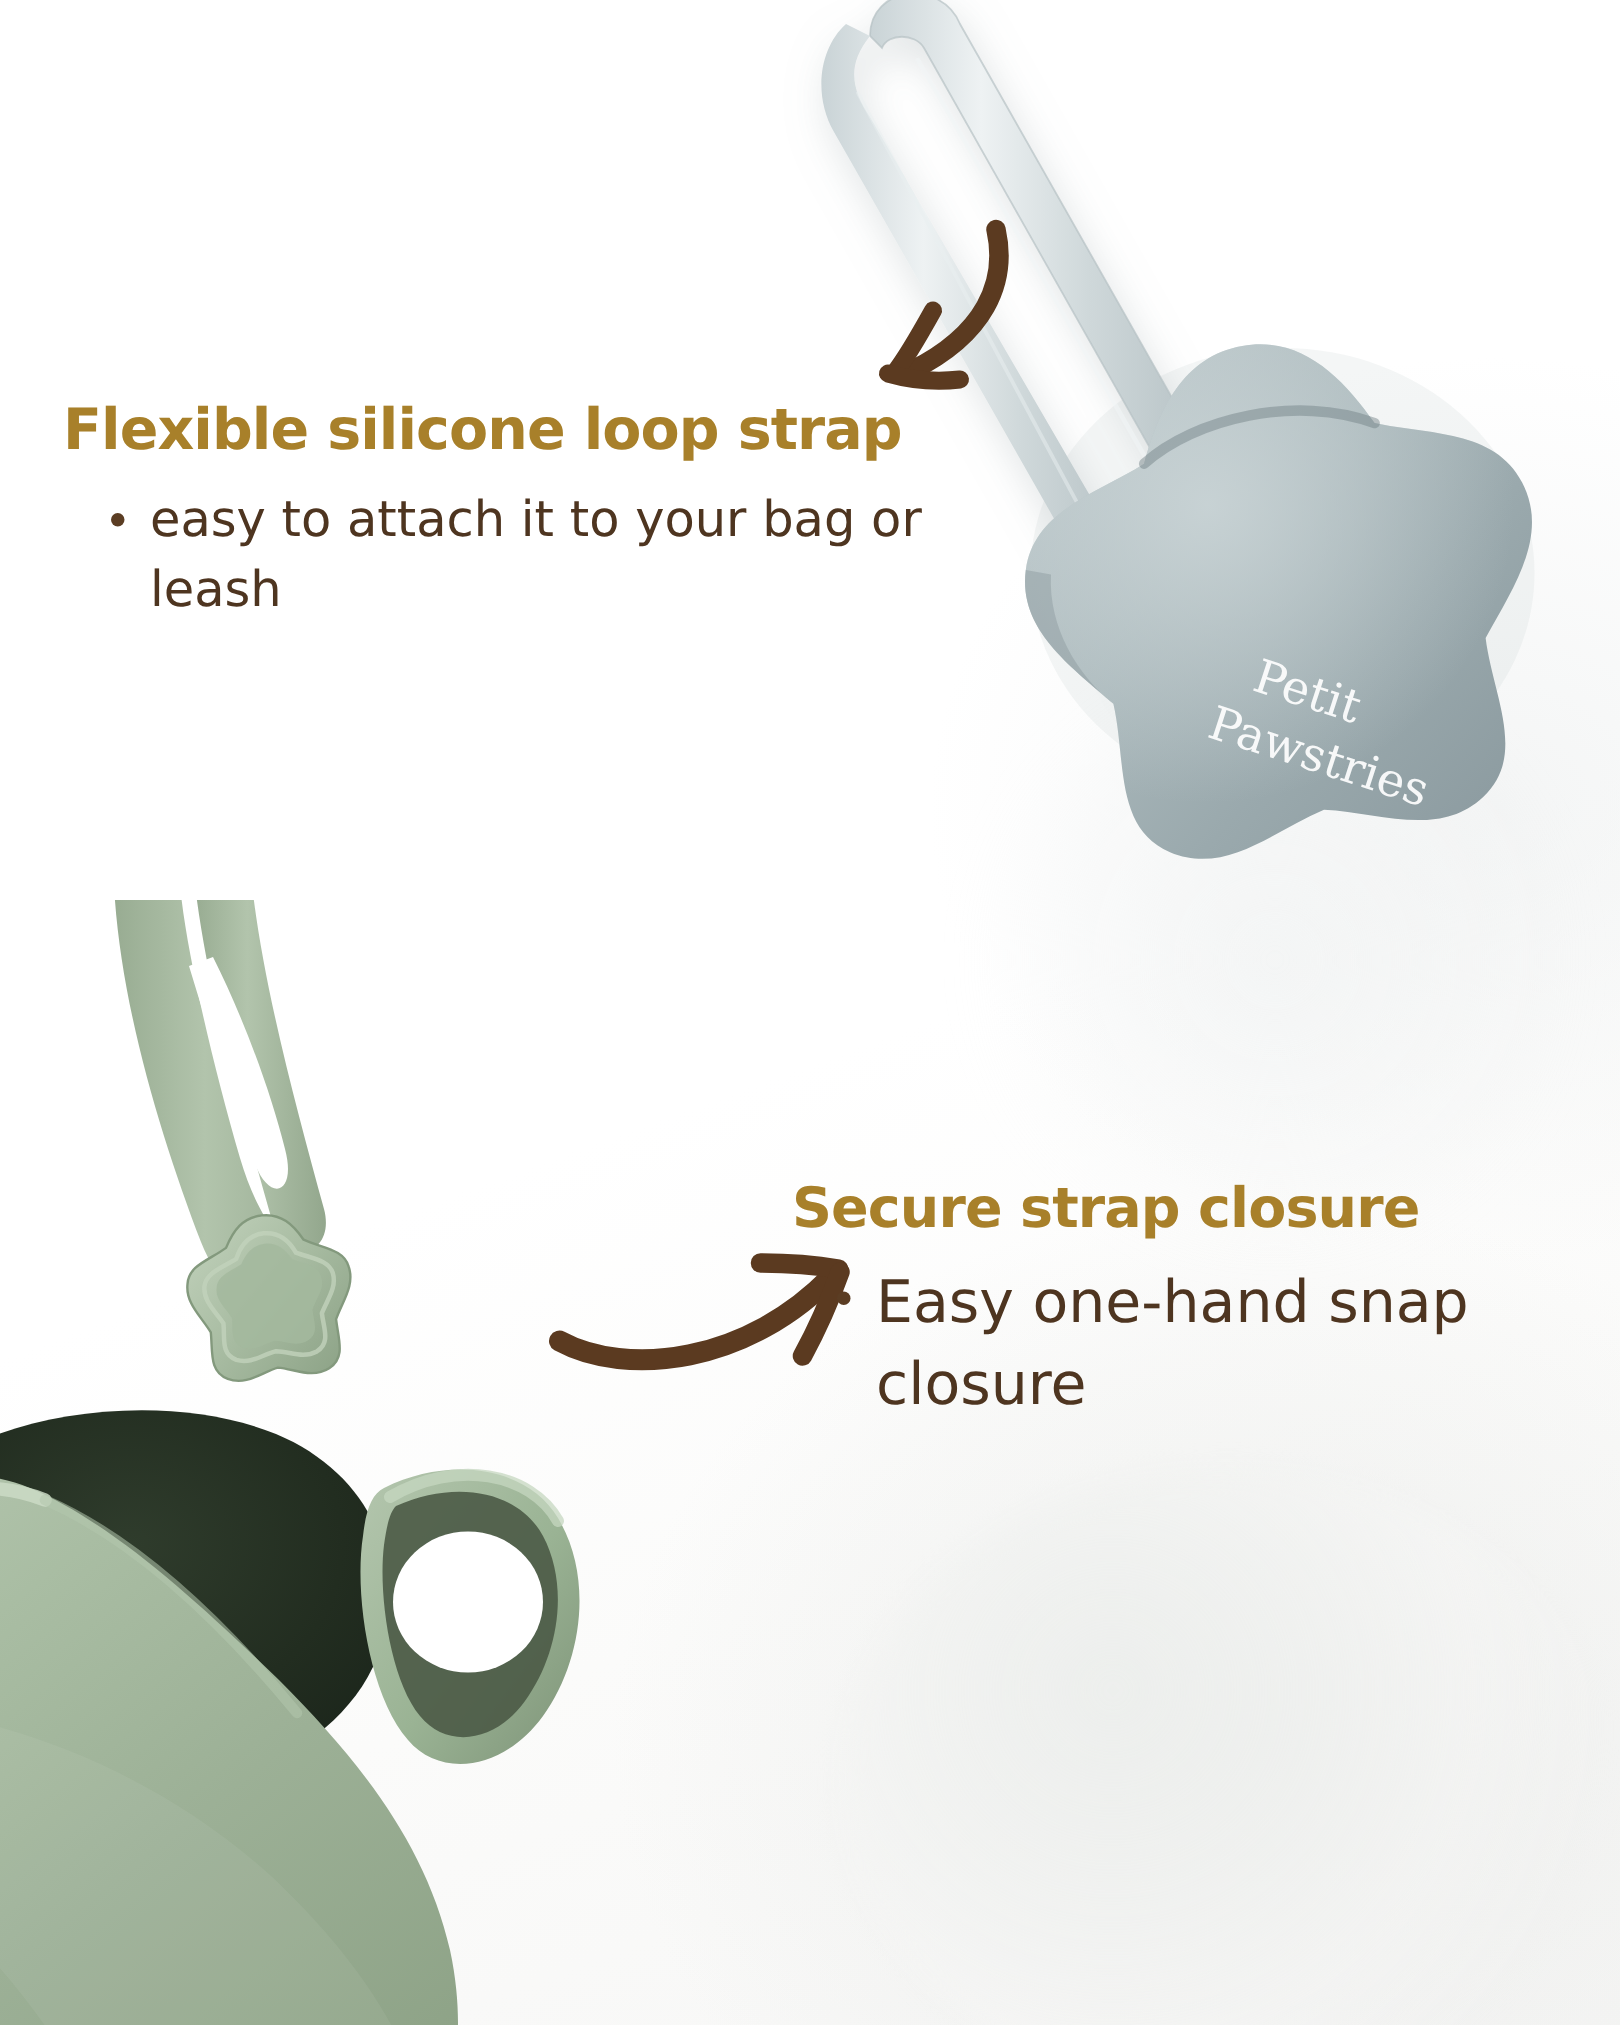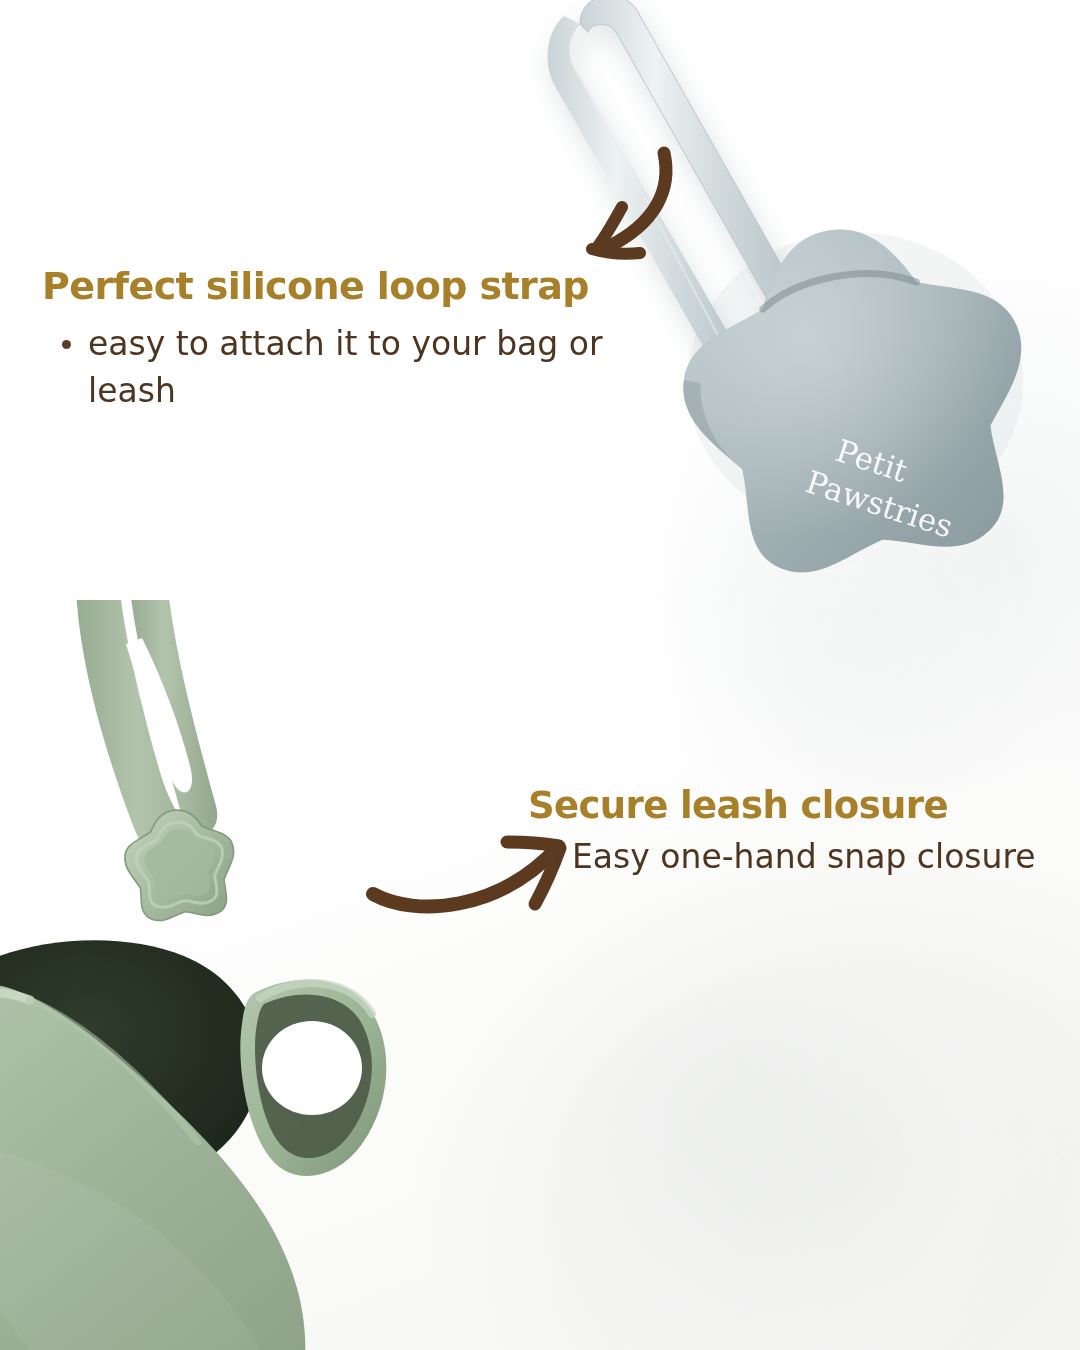--- a/index.html
+++ b/index.html
@@ -72,21 +72,21 @@
     margin: 0 0 14px 0;
     white-space: nowrap;
   }
   .block-button .feat-head {
     font-size: 37px;
     margin-bottom: 8px;
   }
 
   .feat-list {
     list-style: none;
-    margin: 4px;
+    margin: 16px;
     padding: 0;
   }
   .feat-item {
     position: relative;
     padding-left: 42px;
     font-family: "DejaVu Sans", sans-serif;
     font-weight: 400;
     font-size: 33px;
     line-height: 1.42;
     color: #4E3520;
@@ -96,21 +96,21 @@
     content: "";
     position: absolute;
     left: 16px;
     top: 19px;
     width: 9px; height: 9px;
     border-radius: 50%;
     background: #5B3D23;
   }
   .block-button .feat-item {
     padding-left: 40px;
-    font-size: 33px;
+    font-size: 39px;
     line-height: 1.40;
   }
   .block-button .feat-item::before { left: 14px; }
 
   
   .arrow { position: absolute; }
   .arrow-strap { left: 548px; top: 145px; width: 140px; height: 130px; }
   .arrow-button { left: 365px; top: 822px; width: 215px; height: 105px; }
 </style>
 </head>
@@ -382,26 +382,26 @@
   <div class="arrow arrow-button">
     <svg width="215" height="105" viewBox="0 0 215 105" xmlns="http://www.w3.org/2000/svg">
       <path d="M 8 72
                C 52 96, 134 88, 192 26" fill="none" stroke="#5B3A20" stroke-width="14" stroke-linecap="round"></path>
       <path d="M 142 20 C 164 20, 182 22, 194 24" fill="none" stroke="#5B3A20" stroke-width="13" stroke-linecap="round"></path>
       <path d="M 170 82 C 182 60, 190 40, 195 26" fill="none" stroke="#5B3A20" stroke-width="13" stroke-linecap="round"></path>
     </svg>
   </div>
 
   <div class="block block-strap">
-    <h2 class="feat-head">Perfect silicone loop strap</h2>
+    <h2 class="feat-head">Flexible silicone loop strap</h2>
     <ul class="feat-list">
       <li class="feat-item">easy to attach it to your bag or leash</li>
     </ul>
   </div>
 
   <div class="block block-button">
-    <h2 class="feat-head">Secure leash closure</h2>
+    <h2 class="feat-head">Secure strap closure</h2>
     <ul class="feat-list">
       <li class="feat-item">Easy one-hand snap closure</li>
     </ul>
   </div>
 
 </div>
 
 </body></html>

